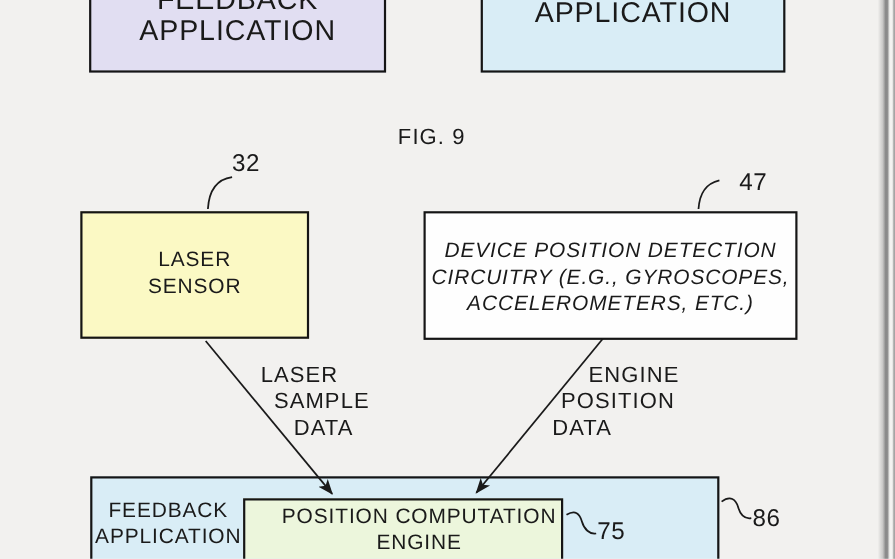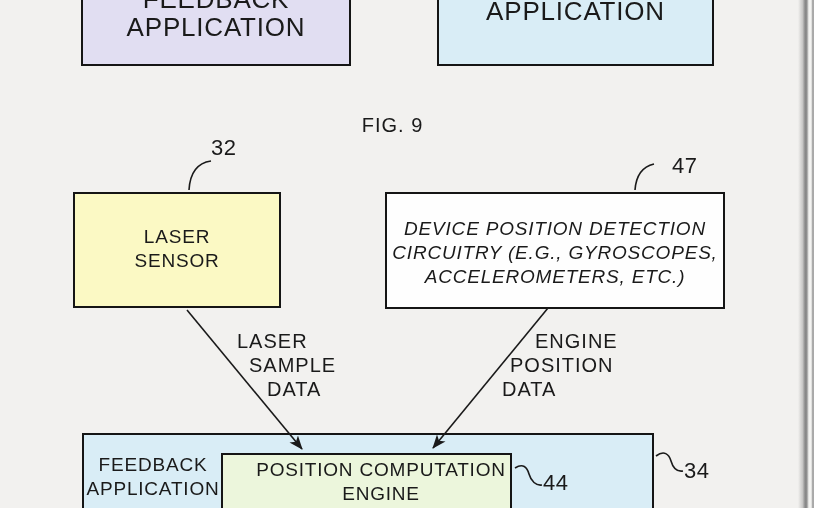--- a/index.html
+++ b/index.html
@@ -100,26 +100,26 @@
   <div class="flow-line" style="left:249px; top:354px;text-align:right;">SAMPLE</div>
   <div class="flow-line" style="left:267px; top:378px;">DATA</div>
 
   <div class="flow-line" style="left:535px; top:330px;">ENGINE</div>
   <div class="flow-line" style="left:510px; top:354px;">POSITION</div>
   <div class="flow-line" style="left:502px; top:378px;">DATA</div>
 
   <div class="box" style="left: 82px; top: 433px; width: 572px; height: 100px; background-color: rgb(217, 237, 246);"></div>
   <div class="box-label lbl-md" style="left:84px; top:453px; width:138px;">FEEDBACK
 APPLICATION</div>
-  <div class="ref-num" style="left:684px; top:458px;">34</div>
+  <div class="ref-num" style="left:684px; top:458px;">86</div>
 
   <div class="box" style="left: 221px; top: 453px; width: 291px; height: 80px; z-index: 3; background-color: rgb(236, 246, 220);"></div>
   <div class="box-label lbl-md" style="left:223px; top:458px; width:316px;">POSITION COMPUTATION
 ENGINE</div>
-  <div class="ref-num" style="left:543px; top:470px;">44</div>
+  <div class="ref-num" style="left:543px; top:470px;">75</div>
 
   <svg class="overlay" viewBox="0 0 814 508" xmlns="http://www.w3.org/2000/svg">
     <defs>
       <marker id="arrowhead" markerUnits="userSpaceOnUse" markerWidth="15" markerHeight="13" refX="13" refY="6.5" orient="auto">
         <path d="M0,1 L14,6.5 L0,12 L3.5,6.5 z" fill="#1a1a1a"></path>
       </marker>
     </defs>
 
     <path d="M 211 161 C 197 163 190 173 189 190" fill="none" stroke="#1a1a1a" stroke-width="1.6"></path>
     <path d="M 654 164 C 641 167 636 176 635 190" fill="none" stroke="#1a1a1a" stroke-width="1.6"></path>

